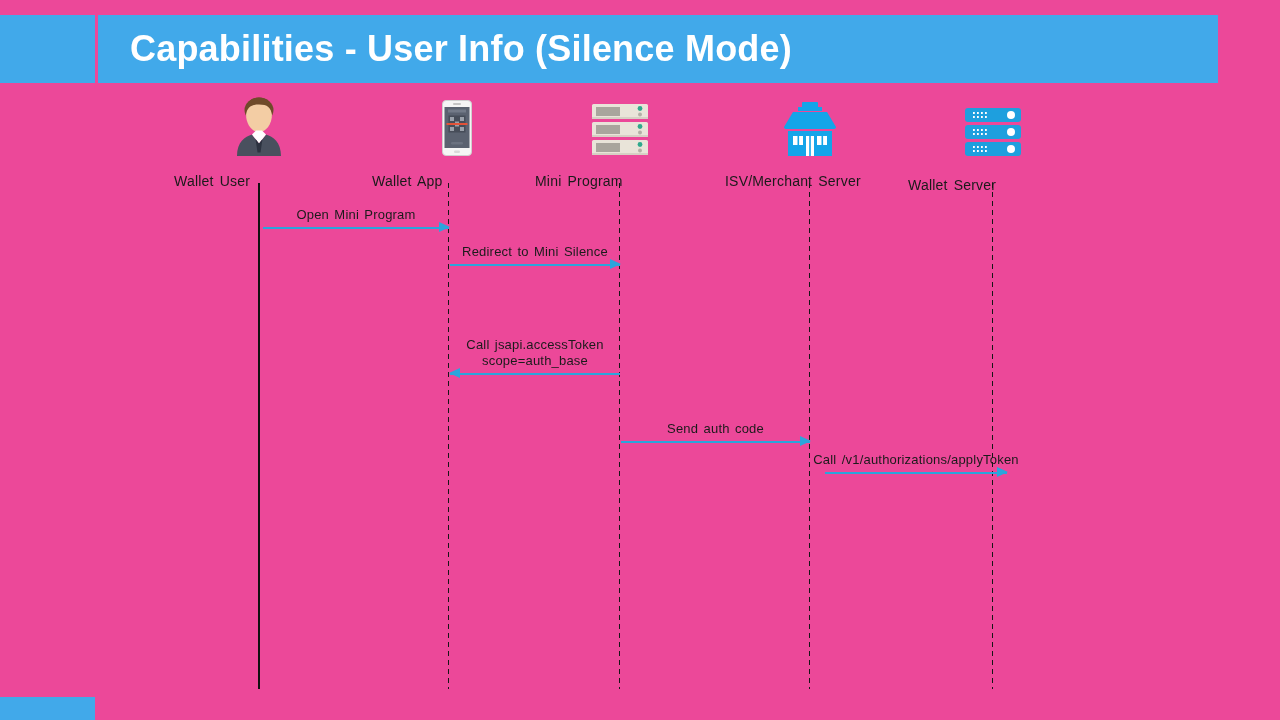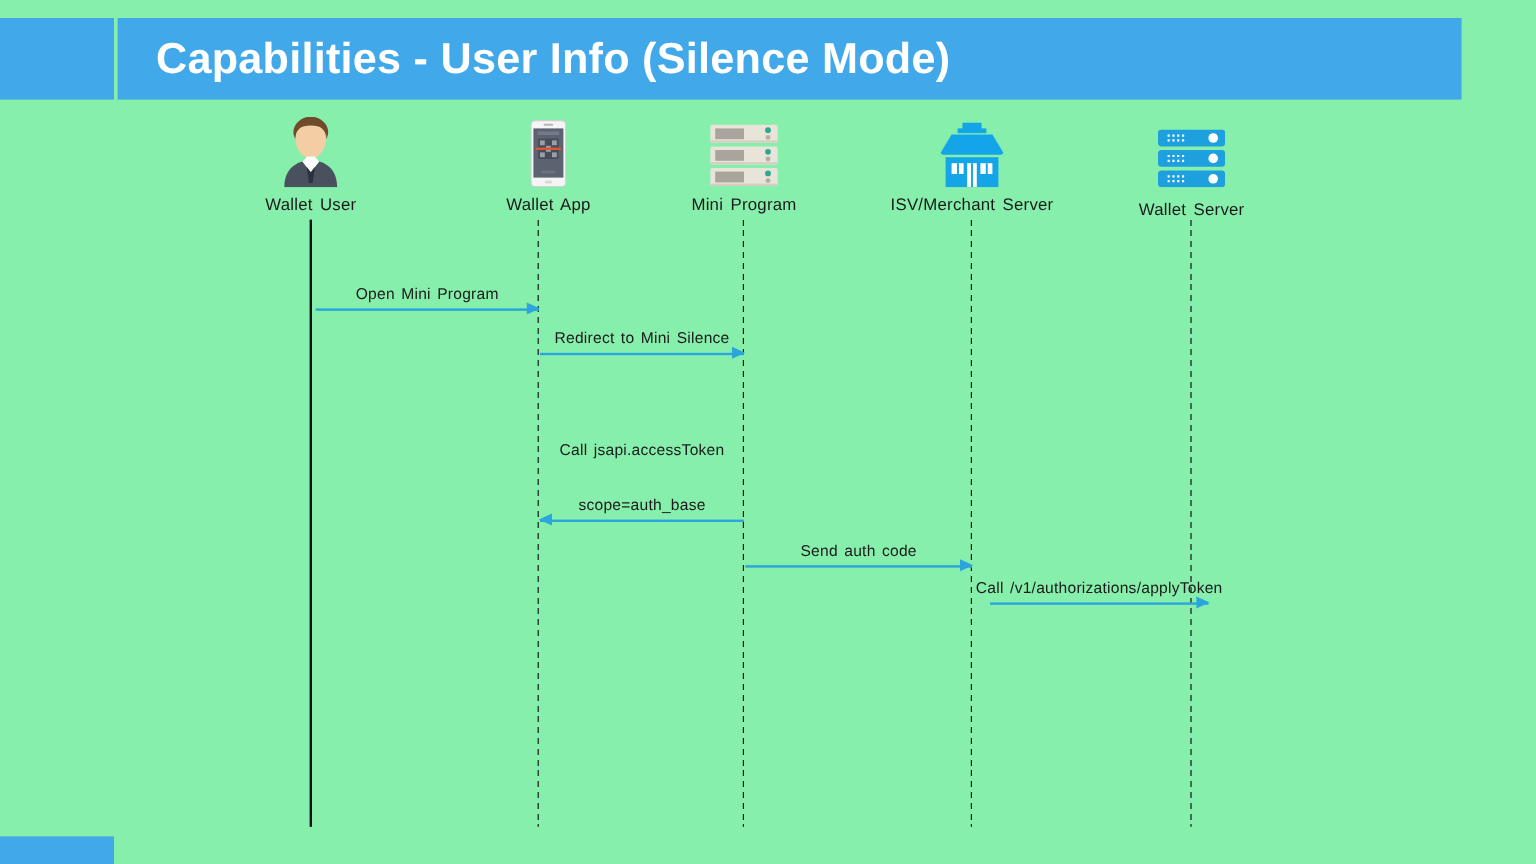--- a/index.html
+++ b/index.html
@@ -1,38 +1,38 @@
 <!DOCTYPE html>
 <html style="--banner: #41A9EA; --arrow: #2BA5DC; --store: #14A5E9; --server: #1E9FDE;"><head>
 <meta charset="utf-8">
 <style>
   html,body{margin:0;padding:0;background:#ffffff;}
-  .slide{position:relative;width:1280px;height:720px;background:#86efac;overflow:hidden;
+  .slide{position:relative;width:1280px;height:720px;background:#ec4899;overflow:hidden;
          font-family:"Liberation Sans",sans-serif;}
   
   .accent{position:absolute;background:var(--banner,#41A9EA);}
   .accent-top{left:0;top:15px;width:95px;height:68px;}
   .accent-bottom{left:0;top:697px;width:95px;height:23px;}
   .banner{position:absolute;left:98px;top:15px;width:1120px;height:68px;background:var(--banner,#41A9EA);}
   .banner h1{margin:0;padding-left:32px;font-size:36px;line-height:68px;color:#ffffff;
              font-weight:bold;letter-spacing:.2px;white-space:nowrap;}
   
-  .actor{position:absolute;top:92px;width:170px;display:flex;flex-direction:column;align-items:center;}
+  .actor{position:absolute;top:92px;width:170px;display:flex;flex-direction:column;gap:11px;}
   .icon-box{height:64px;display:flex;align-items:flex-end;justify-content:center;}
   .actor-label{margin-top:6px;font-size:14px;color:#1a1a1a;white-space:nowrap;
                letter-spacing:.2px;word-spacing:2px;}
   
   .lifeline{position:absolute;top:183px;height:506px;width:1.4px;
             background:repeating-linear-gradient(180deg,#161616 0 5px,transparent 5px 9px);}
   .lifeline.solid{background:#111111;width:1.6px;}
   
   .msg{position:absolute;font-size:13px;color:#1b1b1b;}
   .msg-label{position:relative;left:50%;transform:translateX(-50%);width:max-content;
              text-align:center;line-height:16px;margin-bottom:4px;letter-spacing:.2px;word-spacing:1.5px;}
-  .msg-label span{display:block;margin-top:30px;}
+  .msg-label span{display:block;}
   .msg-line{position:relative;height:0;}
   .msg-line.solid{border-top:2.4px solid var(--arrow,#2BA5DC);}
   .msg-line.dashed{border-top:2px dashed var(--arrow,#2BA5DC);}
   .head{position:absolute;width:0;height:0;top:-7px;
         border-top:5.5px solid transparent;border-bottom:5.5px solid transparent;}
   .head.right{right:-1px;border-left:11px solid var(--arrow,#2BA5DC);}
   .head.left{left:-1px;border-right:11px solid var(--arrow,#2BA5DC);}
 </style>
 </head>
 <body>

